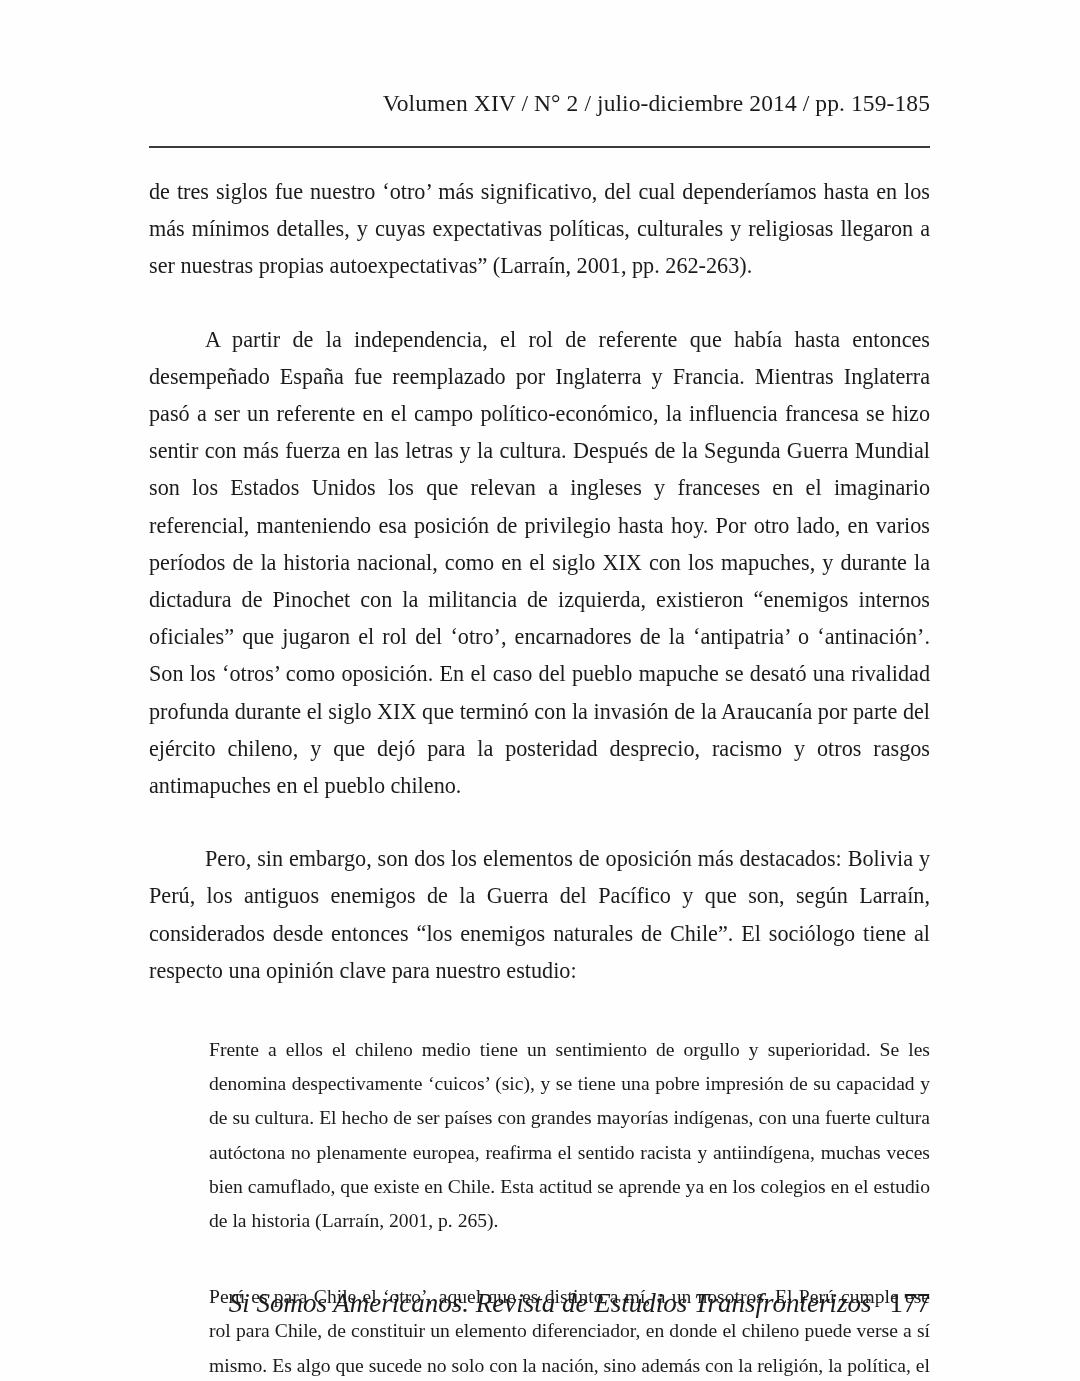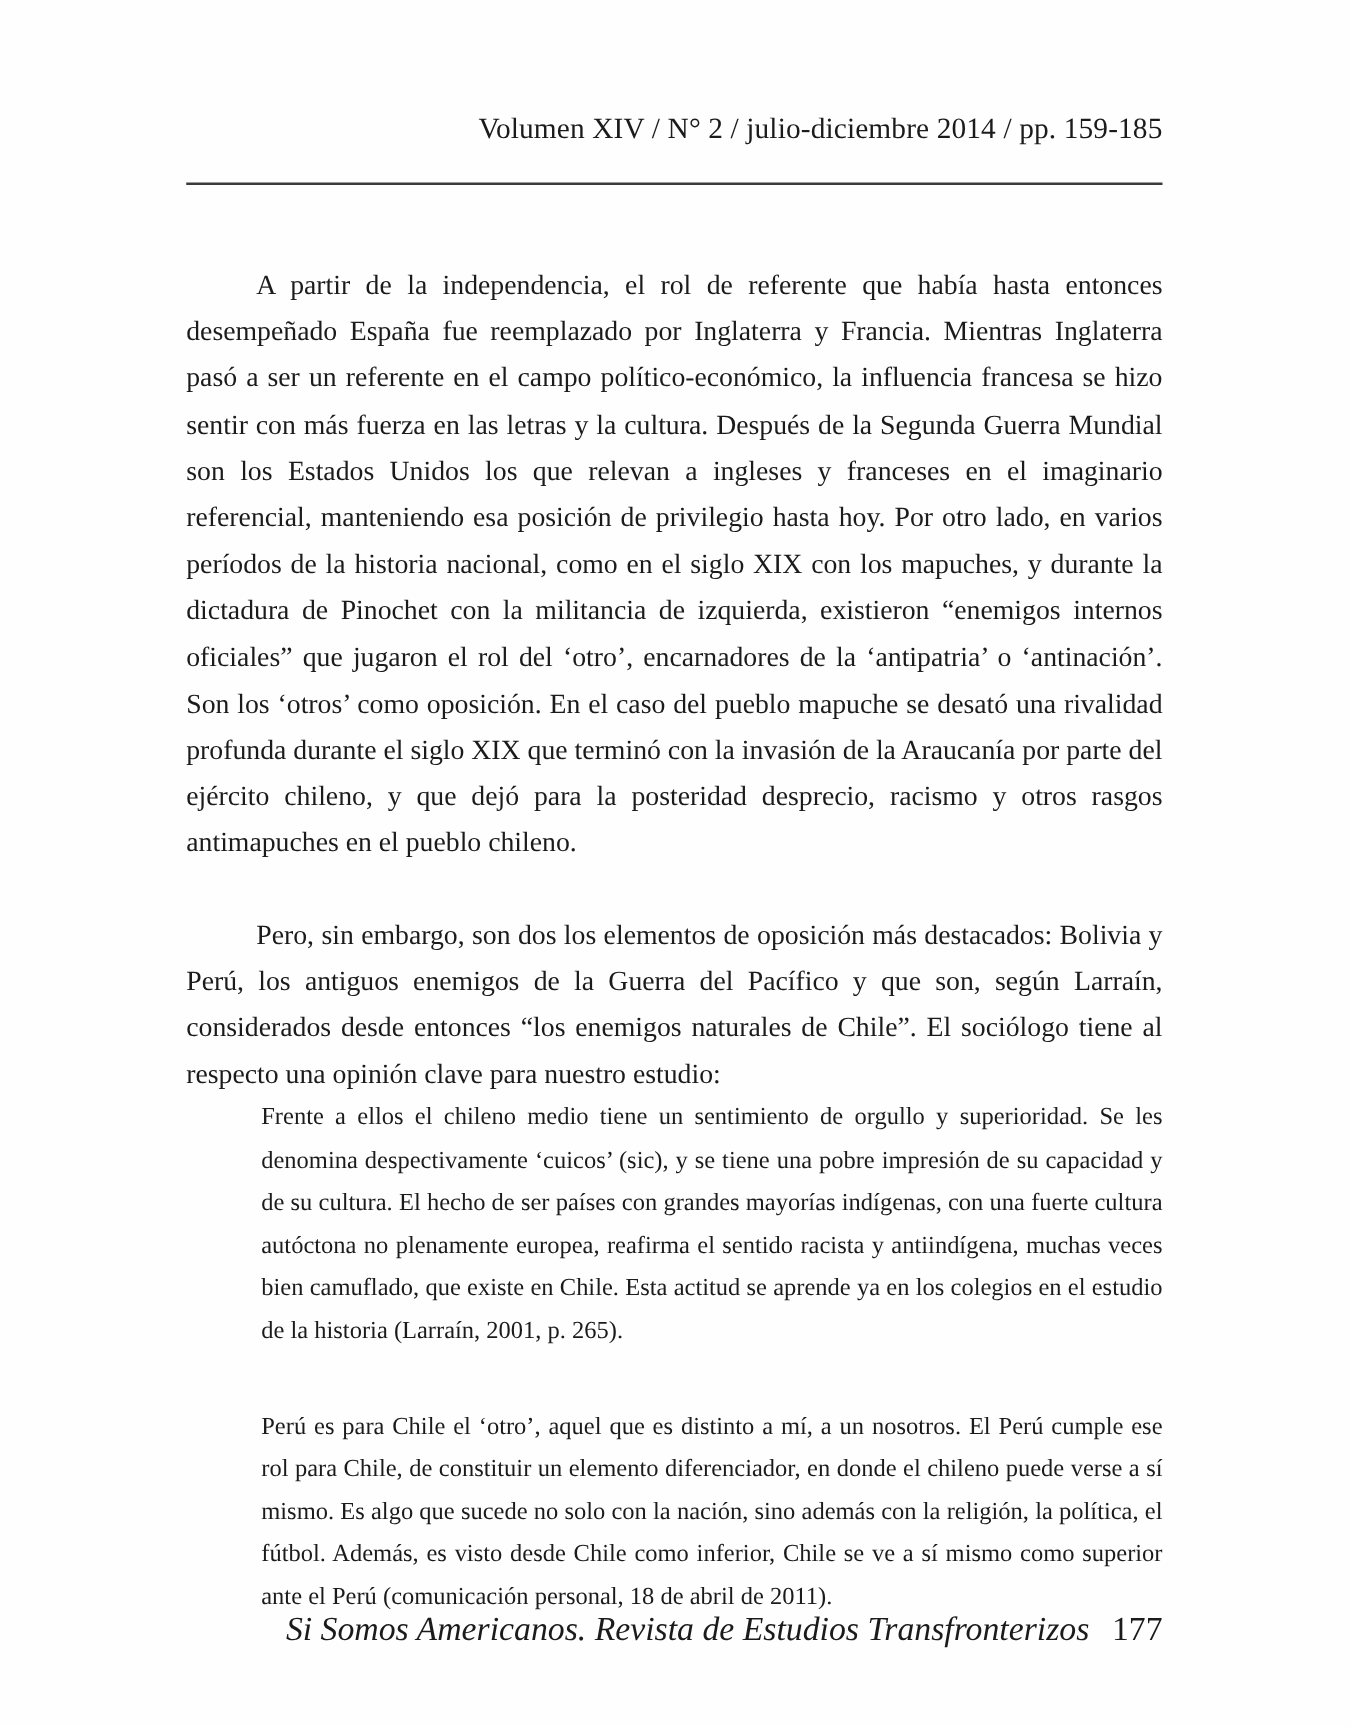--- a/index.html
+++ b/index.html
@@ -82,21 +82,21 @@
     margin: 0 0 0 60px;
     width: 721px;
   }
 
   blockquote p {
     font-size: 19.6px;
     line-height: 34.2px;
     text-align: justify;
   }
 
-  .quote-gap-top { }
+  .quote-gap-top { margin-top: 44px; }
   .quote-gap-top-2 { margin-top: 42px; }
 
   
   p.italic-par {
     font-style: italic;
     text-indent: 56px;
     margin-top: 42px;
     font-size: 22.2px;
     line-height: 37.2px;
   }
@@ -126,20 +126,21 @@
 <body>
 
 <div class="page">
 
   <div class="running-head">Volumen XIV / N° 2 / julio-diciembre 2014 / pp. 159-185</div>
 
   <div class="head-rule"></div>
 
   <div class="column">
 
+    <p class="body-par">de tres siglos fue nuestro ‘otro’ más significativo, del cual dependeríamos hasta en los más mínimos detalles, y cuyas expectativas políticas, culturales y religiosas llegaron a ser nuestras propias autoexpectativas” (Larraín, 2001, pp. 262-263).</p>
 
     <p class="body-par indented spaced">A partir de la independencia, el rol de referente que había hasta entonces desempeñado España fue reemplazado por Inglaterra y Francia. Mientras Inglaterra pasó a ser un referente en el campo político-económico, la influencia francesa se hizo sentir con más fuerza en las letras y la cultura. Después de la Segunda Guerra Mundial son los Estados Unidos los que relevan a ingleses y franceses en el imaginario referencial, manteniendo esa posición de privilegio hasta hoy. Por otro lado, en varios períodos de la historia nacional, como en el siglo XIX con los mapuches, y durante la dictadura de Pinochet con la militancia de izquierda, existieron “enemigos internos oficiales” que jugaron el rol del ‘otro’, encarnadores de la ‘antipatria’ o ‘antinación’. Son los ‘otros’ como oposición. En el caso del pueblo mapuche se desató una rivalidad profunda durante el siglo XIX que terminó con la invasión de la Araucanía por parte del ejército chileno, y que dejó para la posteridad desprecio, racismo y otros rasgos antimapuches en el pueblo chileno.</p>
 
     <p class="body-par indented spaced">Pero, sin embargo, son dos los elementos de oposición más destacados: Bolivia y Perú, los antiguos enemigos de la Guerra del Pacífico y que son, según Larraín, considerados desde entonces “los enemigos naturales de Chile”. El sociólogo tiene al respecto una opinión clave para nuestro estudio:</p>
 
     <blockquote class="quote-gap-top">
       <p>Frente a ellos el chileno medio tiene un sentimiento de orgullo y superioridad. Se les denomina despectivamente ‘cuicos’ (sic), y se tiene una pobre impresión de su capacidad y de su cultura. El hecho de ser países con grandes mayorías indígenas, con una fuerte cultura autóctona no plenamente europea, reafirma el sentido racista y antiindígena, muchas veces bien camuflado, que existe en Chile. Esta actitud se aprende ya en los colegios en el estudio de la historia (Larraín, 2001, p. 265).</p>
     </blockquote>
 
 

